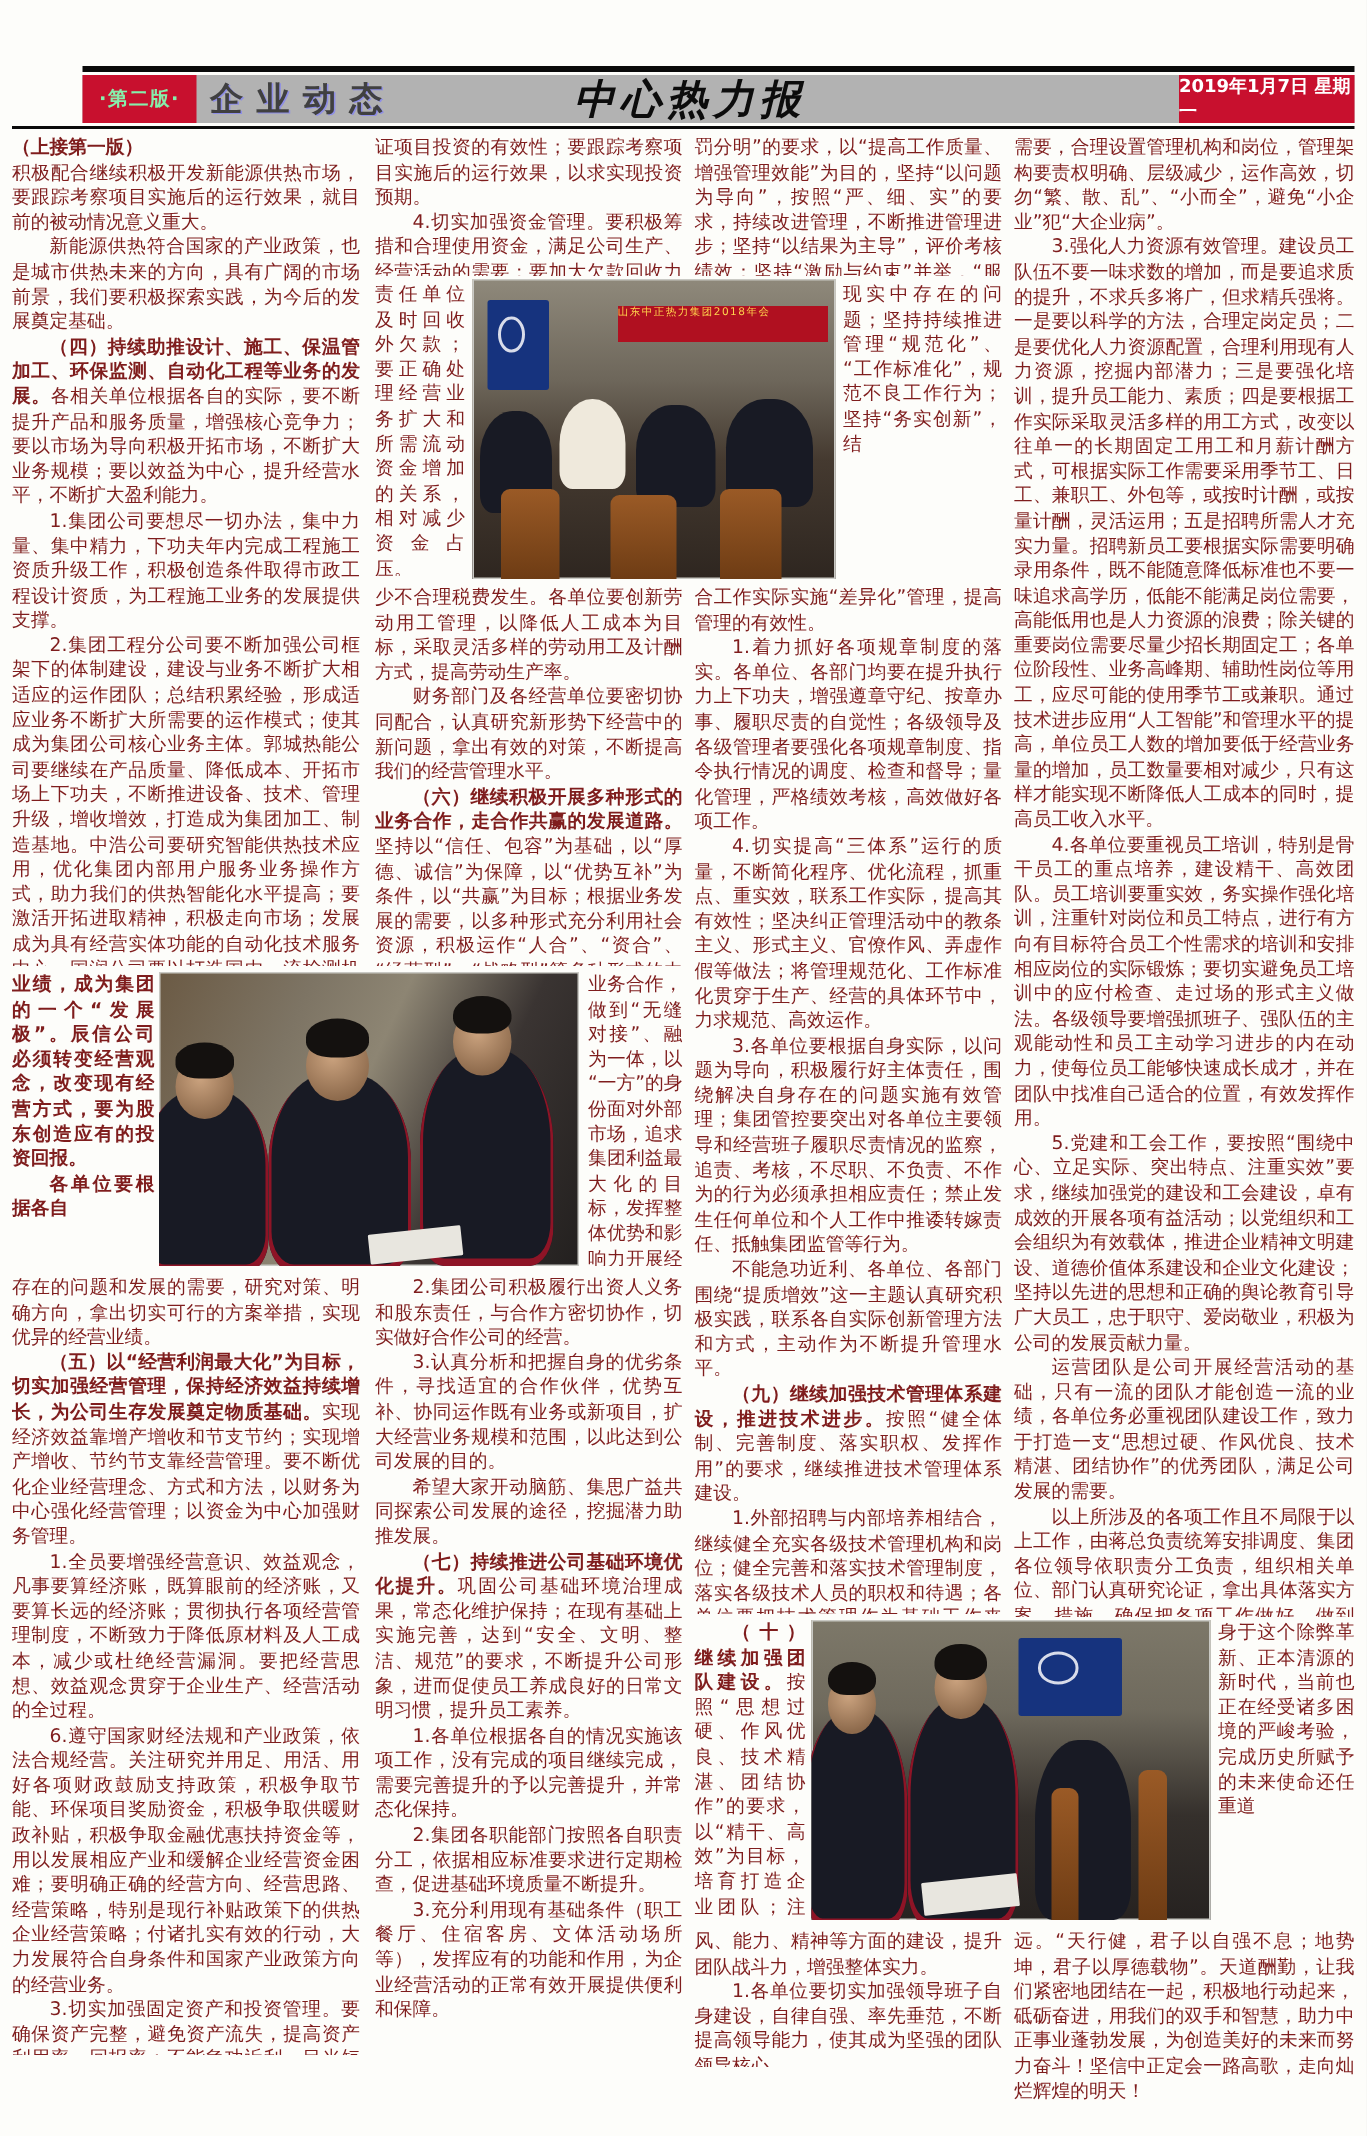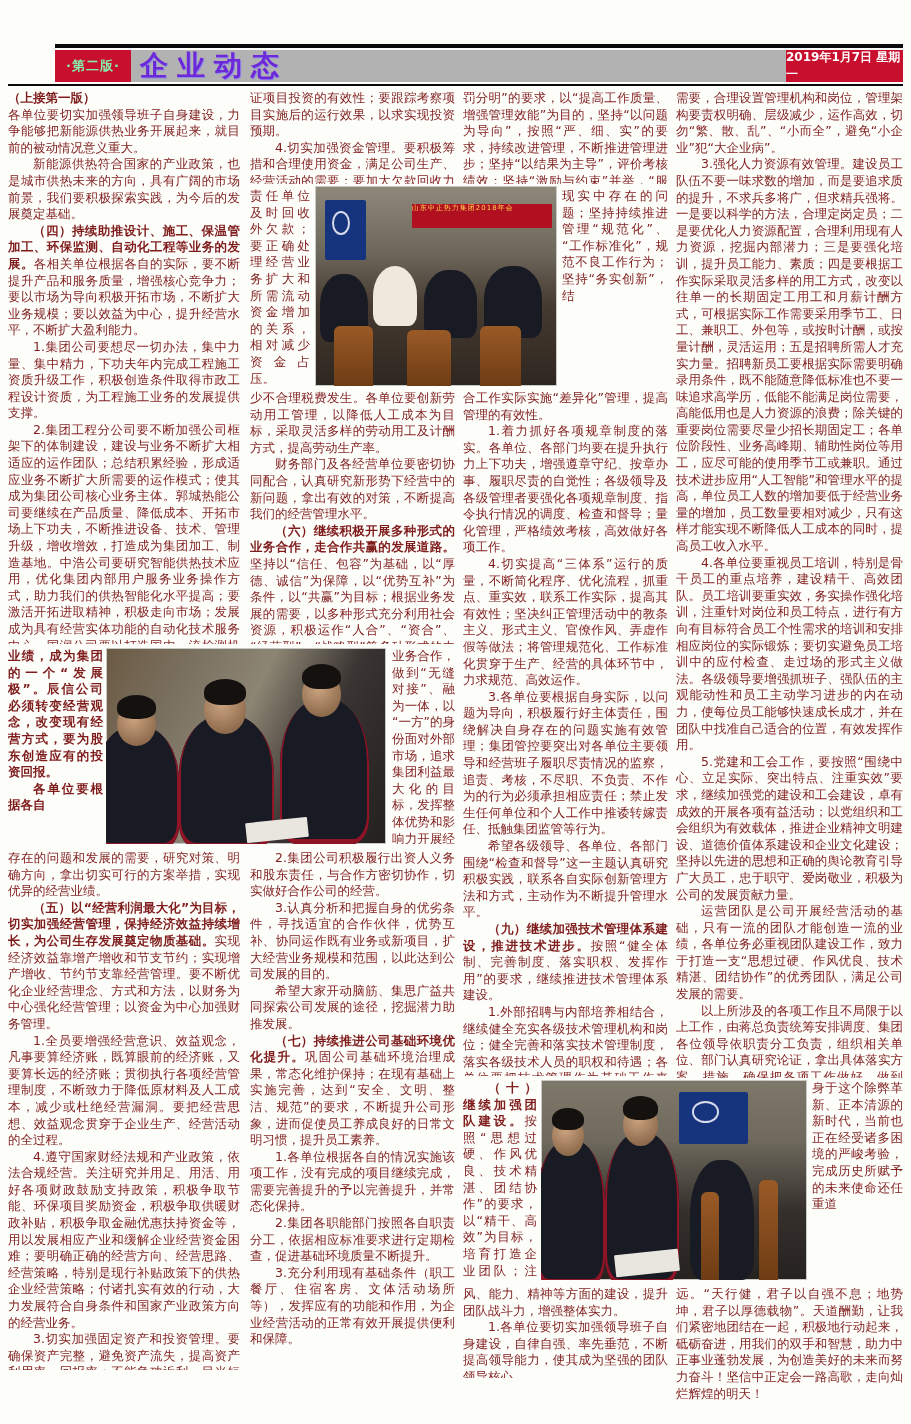--- a/index.html
+++ b/index.html
@@ -5,21 +5,21 @@
   html,body{margin:0;padding:0;}
   body{background:#e8e8e6;font-family:"DejaVu Sans","Liberation Sans",sans-serif;}
   #page{position:relative;width:911px;height:1424px;background:#fdfdfa;margin:0 auto;overflow:hidden;}
 
   
   .rule-top{position:absolute;left:55px;top:44px;width:848px;height:4px;background:#0a0a0a;}
   .band{position:absolute;left:55px;top:50px;width:848px;height:32px;background:#b2b2b2;}
   .page-label{position:absolute;left:55px;top:50px;width:76px;height:32px;background:#c8102e;color:#86efac;
     font-weight:bold;font-size:13px;display:flex;align-items:center;justify-content:center;letter-spacing:1px;}
   .section-title{position:absolute;left:140px;top:50px;height:32px;display:flex;align-items:center;
-    color:#6d28d9;font-weight:bold;font-size:28px;letter-spacing:9px;text-shadow:1px 1px 0 #8e8ee6;}
+    color:#404040;font-weight:bold;font-size:22px;letter-spacing:9px;text-shadow:1px 1px 0 #8e8ee6;}
   .masthead{position:absolute;left:300px;top:48px;width:320px;height:36px;display:flex;align-items:center;justify-content:center;
     font-family:"DejaVu Serif","Liberation Serif",serif;font-style:italic;font-weight:bold;font-size:27px;color:#0c0c0c;letter-spacing:4px;}
   .date-box{position:absolute;left:786px;top:50px;width:117px;height:32px;background:#c8102e;color:#fff;
     font-weight:bold;font-size:12px;display:flex;align-items:center;justify-content:center;}
   .rule-bottom{position:absolute;left:8px;top:84px;width:895px;height:2px;background:#0a0a0a;}
 
   
   .box{position:absolute;overflow:hidden;text-align:justify;color:#7f1d1d;
     font-size:12.5px;line-height:16.6px;}
   .box p{margin:0;text-indent:2em;}
@@ -45,40 +45,41 @@
 </style>
 </head>
 <body>
 
 <div id="page">
 
   <div class="rule-top"></div>
   <div class="band"></div>
   <div class="page-label">·第二版·</div>
   <div class="section-title">企业动态</div>
+  <div class="masthead">中心热力报</div>
   <div class="date-box">2019年1月7日 星期一</div>
   <div class="rule-bottom"></div>
 
   <div class="box" style="left:8px;top:90px;width:232px;height:554px;">
       <p class="cont"><b>（上接第一版）</b></p>
-      <p class="cont">各单位要切实加强领导班子自身建设，力争能够把新能源供热业务开展起来，就目前的被动情况意义重大。</p>
+      <p class="cont">积极配合继续积极开发新能源供热市场，要跟踪考察项目实施后的运行效果，就目前的被动情况意义重大。</p>
       <p>新能源供热符合国家的产业政策，也是城市供热未来的方向，具有广阔的市场前景，我们要积极探索实践，为今后的发展奠定基础。</p>
       <p><b>（四）持续助推设计、施工、保温管加工、环保监测、自动化工程等业务的发展。</b>各相关单位根据各自的实际，要不断提升产品和服务质量，增强核心竞争力；要以市场为导向积极开拓市场，不断扩大业务规模；要以效益为中心，提升经营水平，不断扩大盈利能力。</p>
       <p>1.集团公司要想尽一切办法，集中力量、集中精力，下功夫年内完成工程施工资质升级工作，积极创造条件取得市政工程设计资质，为工程施工业务的发展提供支撑。</p>
       <p>2.集团工程分公司要不断加强公司框架下的体制建设，建设与业务不断扩大相适应的运作团队；总结积累经验，形成适应业务不断扩大所需要的运作模式；使其成为集团公司核心业务主体。郭城热能公司要继续在产品质量、降低成本、开拓市场上下功夫，不断推进设备、技术、管理升级，增收增效，打造成为集团加工、制造基地。中浩公司要研究智能供热技术应用，优化集团内部用户服务业务操作方式，助力我们的供热智能化水平提高；要激活开拓进取精神，积极走向市场；发展成为具有经营实体功能的自动化技术服务中心。国润公司要以打造国内一流检测机构为目标，推进环保产业集团建设进程，扎实开展检测业务和环保咨询、治理业务，创造良好的经营</p>
     </div>
   <div class="box" style="left:8px;top:648px;width:95px;height:196px;font-weight:bold;">
       <p class="cont">业绩，成为集团的一个“发展极”。辰信公司必须转变经营观念，改变现有经营方式，要为股东创造应有的投资回报。</p>
       <p>各单位要根据各自</p>
     </div>
   <div class="box" style="left:8px;top:850px;width:232px;height:520px;">
       <p class="cont">存在的问题和发展的需要，研究对策、明确方向，拿出切实可行的方案举措，实现优异的经营业绩。</p>
       <p><b>（五）以“经营利润最大化”为目标，切实加强经营管理，保持经济效益持续增长，为公司生存发展奠定物质基础。</b>实现经济效益靠增产增收和节支节约；实现增产增收、节约节支靠经营管理。要不断优化企业经营理念、方式和方法，以财务为中心强化经营管理；以资金为中心加强财务管理。</p>
       <p>1.全员要增强经营意识、效益观念，凡事要算经济账，既算眼前的经济账，又要算长远的经济账；贯彻执行各项经营管理制度，不断致力于降低原材料及人工成本，减少或杜绝经营漏洞。要把经营思想、效益观念贯穿于企业生产、经营活动的全过程。</p>
-      <p>4.遵守国家财经法规和产业政策，依法合规经营。关注研究并用足、用活、用好各项财政鼓励支持政策，积极争取节能、环保项目奖励资金，积极争取供暖财政补贴，积极争取金融优惠扶持资金等，用以发展相应产业和缓解企业经营资金困难；要明确正确的经营方向、经营思路、经营策略，特别是现行补贴政策下的供热企业经营策略；付诸扎实有效的行动，大力发展符合自身条件和国家产业政策方向的经营业务。</p>
+      <p>6.遵守国家财经法规和产业政策，依法合规经营。关注研究并用足、用活、用好各项财政鼓励支持政策，积极争取节能、环保项目奖励资金，积极争取供暖财政补贴，积极争取金融优惠扶持资金等，用以发展相应产业和缓解企业经营资金困难；要明确正确的经营方向、经营思路、经营策略，特别是现行补贴政策下的供热企业经营策略；付诸扎实有效的行动，大力发展符合自身条件和国家产业政策方向的经营业务。</p>
       <p>3.切实加强固定资产和投资管理。要确保资产完整，避免资产流失，提高资产利用率、回报率；不能急功近利、目光短浅，也不能好高骛远、脱离现实盲目发展，要不断优化项目投资决策程序，加强前期科学论证，减少或避免决策失误，保</p>
     </div>
 
   <div class="box" style="left:250px;top:90px;width:205px;height:94px;">
       <p class="cont">证项目投资的有效性；要跟踪考察项目实施后的运行效果，以求实现投资预期。</p>
       <p>4.切实加强资金管理。要积极筹措和合理使用资金，满足公司生产、经营活动的需要；要加大欠款回收力度，加重对经营者回收欠款责任的考核，督促并配合</p>
     </div>
   <div class="box" style="left:250px;top:188px;width:60px;height:196px;">
       <p class="cont">责任单位及时回收外欠款；要正确处理经营业务扩大和所需流动资金增加的关系，相对减少资金占压。</p>
     </div>
@@ -104,21 +105,21 @@
       <p class="cont">罚分明”的要求，以“提高工作质量、增强管理效能”为目的，坚持“以问题为导向”，按照“严、细、实”的要求，持续改进管理，不断推进管理进步；坚持“以结果为主导”，评价考核绩效；坚持“激励与约束”并举，“服务与监管”并重，着力解决</p>
     </div>
   <div class="box" style="left:562px;top:188px;width:106px;height:196px;">
       <p class="cont">现实中存在的问题；坚持持续推进管理“规范化”、“工作标准化”，规范不良工作行为；坚持“务实创新”，结</p>
     </div>
   <div class="box" style="left:463px;top:390px;width:205px;height:686px;">
       <p class="cont">合工作实际实施“差异化”管理，提高管理的有效性。</p>
       <p>1.着力抓好各项规章制度的落实。各单位、各部门均要在提升执行力上下功夫，增强遵章守纪、按章办事、履职尽责的自觉性；各级领导及各级管理者要强化各项规章制度、指令执行情况的调度、检查和督导；量化管理，严格绩效考核，高效做好各项工作。</p>
       <p>4.切实提高“三体系”运行的质量，不断简化程序、优化流程，抓重点、重实效，联系工作实际，提高其有效性；坚决纠正管理活动中的教条主义、形式主义、官僚作风、弄虚作假等做法；将管理规范化、工作标准化贯穿于生产、经营的具体环节中，力求规范、高效运作。</p>
       <p>3.各单位要根据自身实际，以问题为导向，积极履行好主体责任，围绕解决自身存在的问题实施有效管理；集团管控要突出对各单位主要领导和经营班子履职尽责情况的监察，追责、考核，不尽职、不负责、不作为的行为必须承担相应责任；禁止发生任何单位和个人工作中推诿转嫁责任、抵触集团监管等行为。</p>
-      <p>希望各级领导、各单位、各部门围绕“检查和督导”这一主题认真研究积极实践，联系各自实际创新管理方法和方式，主动作为不断提升管理水平。</p>
+      <p>不能急功近利、各单位、各部门围绕“提质增效”这一主题认真研究积极实践，联系各自实际创新管理方法和方式，主动作为不断提升管理水平。</p>
       <p><b>（九）继续加强技术管理体系建设，推进技术进步。</b>按照“健全体制、完善制度、落实职权、发挥作用”的要求，继续推进技术管理体系建设。</p>
       <p>1.外部招聘与内部培养相结合，继续健全充实各级技术管理机构和岗位；健全完善和落实技术管理制度，落实各级技术人员的职权和待遇；各单位要把技术管理作为基础工作来抓，发挥各级技术岗位的作用，为生产经营活动正常有效开展提供技术支持。</p>
     </div>
   <div class="box" style="left:463px;top:1080px;width:74px;height:200px;">
       <p><b>（十）继续加强团队建设。</b>按照“思想过硬、作风优良、技术精湛、团结协作”的要求，以“精干、高效”为目标，培育打造企业团队；注重加强团队管理机制建设和员工思想、作</p>
     </div>
   <div class="box" style="left:463px;top:1286px;width:205px;height:92px;">
       <p class="cont">风、能力、精神等方面的建设，提升团队战斗力，增强整体实力。</p>
       <p>1.各单位要切实加强领导班子自身建设，自律自强、率先垂范，不断提高领导能力，使其成为坚强的团队领导核心。</p>
     </div>

